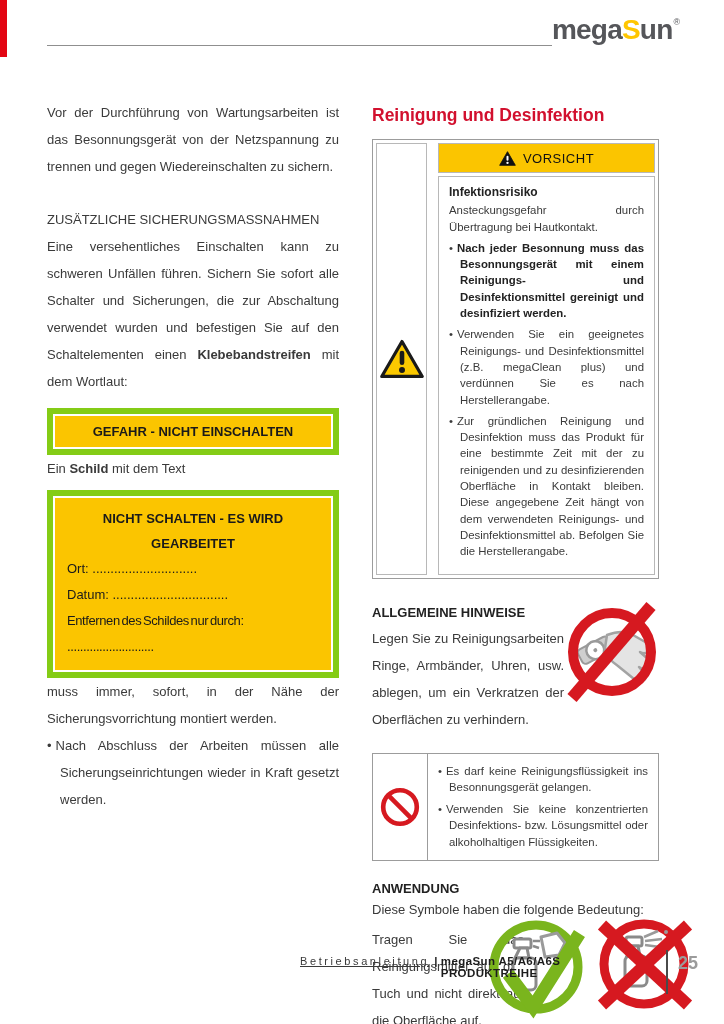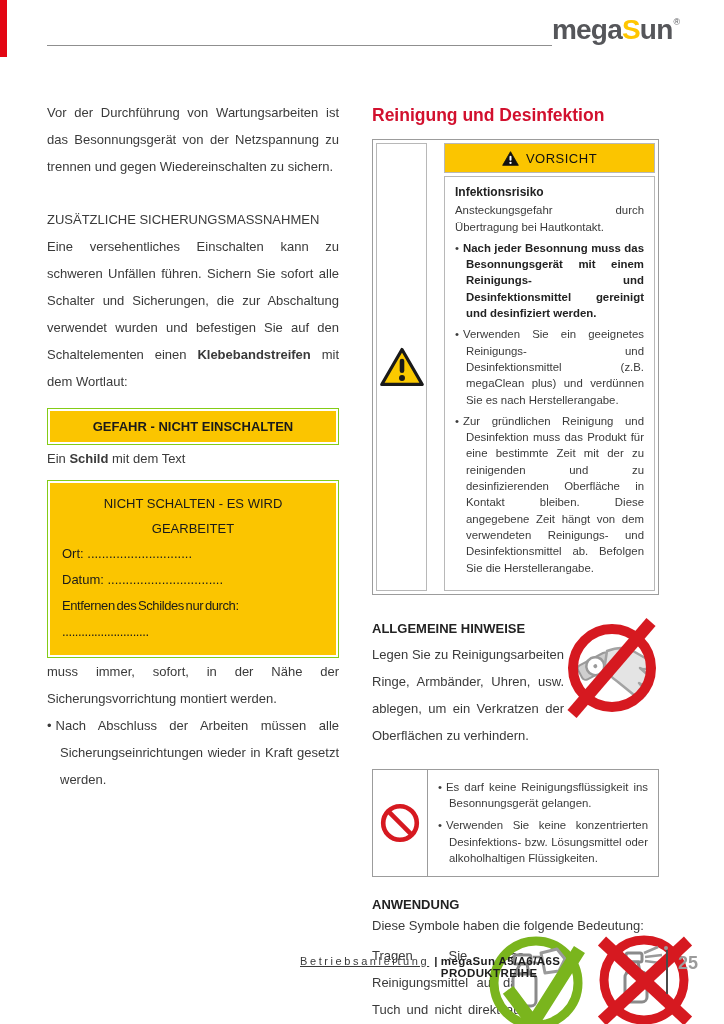--- a/index.html
+++ b/index.html
@@ -13,37 +13,37 @@
   .chapter-marker { position:absolute; left:0; top:0; width:7px; height:57px; background:#e30613; }
   .header-rule { position:absolute; left:47px; top:45px; width:505px; height:1px; background:#8f8f8f; }
   .logo { position:absolute; top:14px; left:552px; font-size:28px; font-weight:bold; letter-spacing:-0.8px; color:#55565a; }
   .logo .accent { color:#ffc600; }
   .logo .reg { font-size:9px; font-weight:normal; vertical-align:14px; margin-left:1px; }
 
   
   .col-left { position:absolute; left:47px; top:99px; width:292px; font-size:13px; line-height:27px; text-align:justify; }
   .col-left p { margin:0; }
   .gap-line { height:26px; }
-  .yellow-box { margin-top:13px; border:1px solid #84cc16; background:#fff; padding:2px; }
+  .yellow-box { margin-top:13px; border:6px solid #84cc16; background:#fff; padding:2px; }
   .danger-inner { background:#fbc500; color:#1a1a1a; text-align:center; font-weight:bold; font-size:13px; line-height:31px; }
   .sign-intro { margin-top:24px; }
   .sign-box { margin-top:8px; }
   .sign-inner { background:#fbc500; color:#1a1a1a; padding:8px 12px 10px; }
-  .sign-title { text-align:center; font-weight:normal; font-size:13px; line-height:25px; margin:0 0 2px; }
+  .sign-title { text-align:center; font-weight:bold; font-size:13px; line-height:25px; margin:0 0 2px; }
   .sign-line { font-size:13px; line-height:26px; text-align:left; margin:0; }
   .sign-line.condensed { letter-spacing:-0.4px; word-spacing:-1.5px; }
   .followup { margin-top:13px; }
   .bullet-item { padding-left:13px; text-indent:-13px; margin-top:8px; }
   .dot { margin-right:4px; }
 
   
   .col-right { position:absolute; left:372px; top:99px; width:287px; }
   .section-title { font-size:17.5px; font-weight:bold; color:#d2102e; margin:6px 0 13px; }
 
-  .caution-box { border:1px solid #9c9c9c; padding:3px; display:flex; gap:17px; }
+  .caution-box { border:1px solid #9c9c9c; padding:3px; display:flex; gap:11px; }
   .caution-strip { width:49px; flex:none; border:1px solid #b8b8b8; display:flex; align-items:center; justify-content:center; }
   .caution-main { flex:1; display:flex; flex-direction:column; gap:3px; }
   .caution-header { border:1px solid #b8b8b8; background:#fbc500; height:28px; display:flex; align-items:center; justify-content:center; gap:7px; font-size:13px; color:#111; letter-spacing:0.5px; }
   .caution-body { border:1px solid #b8b8b8; padding:7px 10px 9px; font-size:11.4px; line-height:16.3px; text-align:justify; }
   .caution-body h4 { margin:0 0 2px; font-size:12px; color:#222; }
   .caution-body p { margin:0 0 5px; }
   .cbullet { padding-left:11px; text-indent:-11px; margin:3px 0 0; }
   .cbullet b { color:#222; }
 
   .general { position:relative; margin-top:26px; min-height:108px; }

